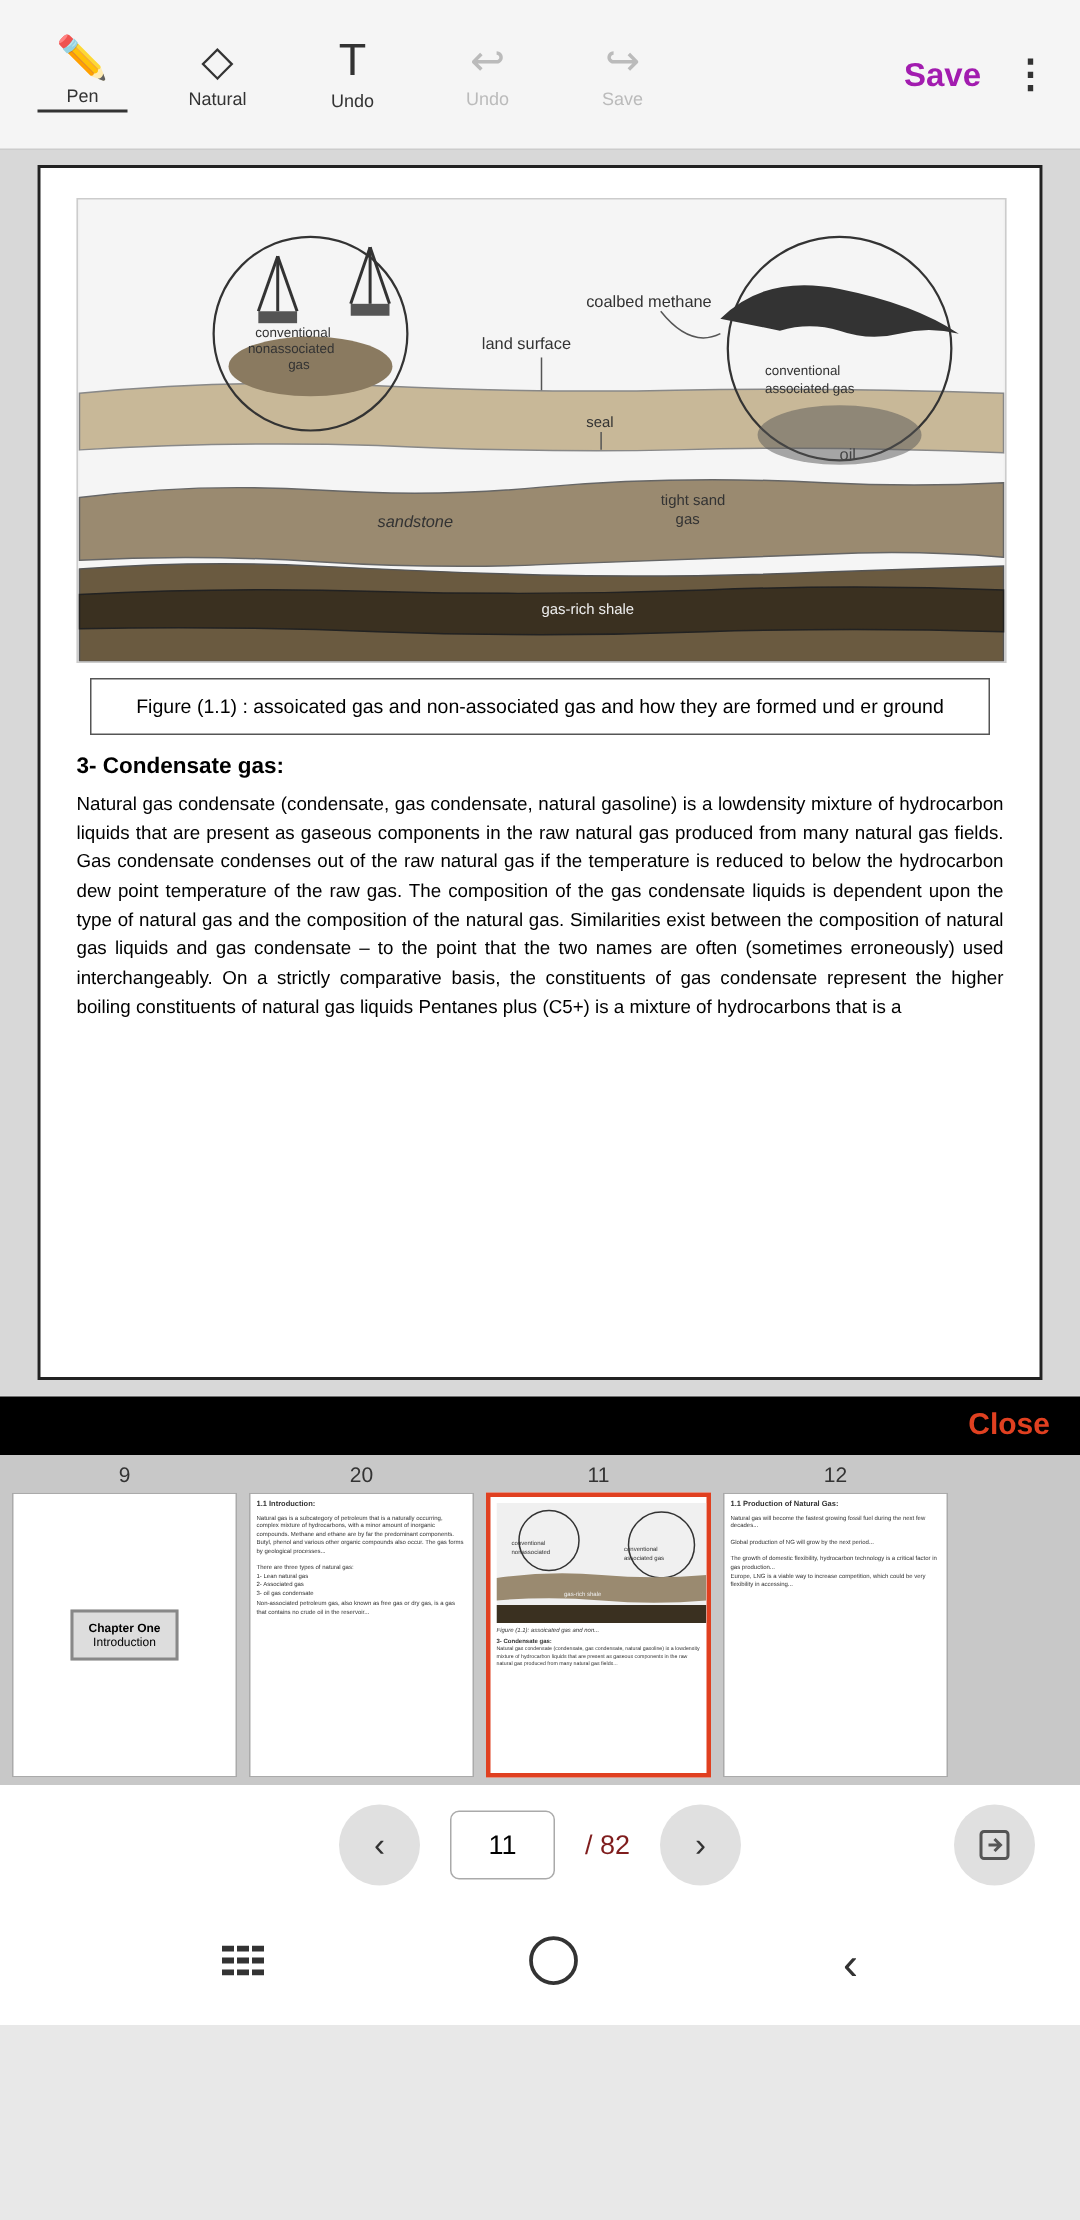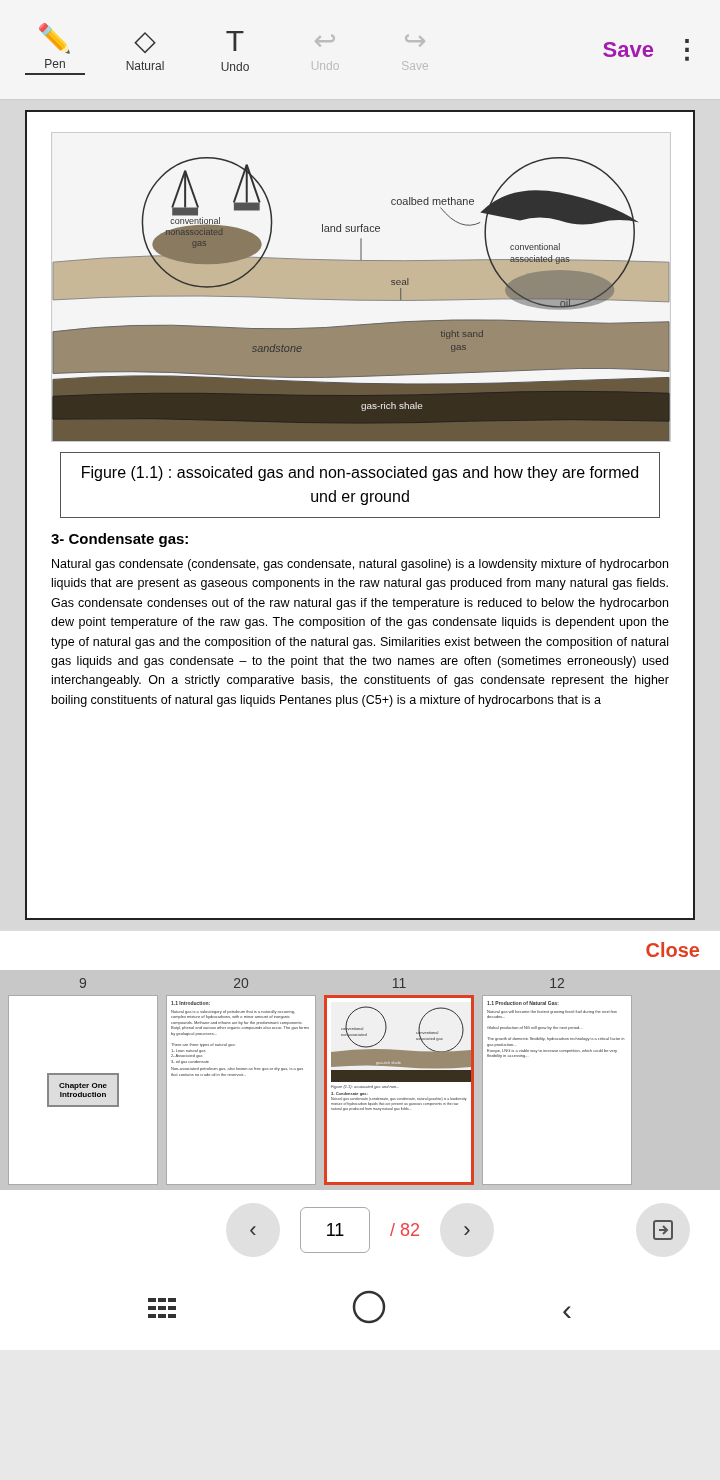--- a/index.html
+++ b/index.html
@@ -93,21 +93,21 @@
       margin: 0 auto 10px auto;
       position: relative;
       overflow: hidden;
     }
     .fig-caption-box {
       border: 1.5px solid #555;
       padding: 8px 12px;
       margin: 0 auto 12px auto;
       width: 600px;
       text-align: center;
-      font-size: 16px;
+      font-size: 13px;
       line-height: 1.5;
     }
 
     
     #diagram-svg {
       width: 100%;
       height: 100%;
     }
 
     
@@ -119,21 +119,21 @@
     .section-body {
       font-size: 12.5px;
       line-height: 1.55;
       text-align: justify;
     }
 
     
     #close-bar {
       width: 720px;
       height: 40px;
-      background: #ffffff;
+      background: #000000;
       display: flex;
       align-items: center;
       justify-content: flex-end;
       padding-right: 20px;
       border-top: 1px solid #ddd;
     }
     #close-btn {
       color: #e04020;
       font-size: 20px;
       font-weight: bold;
@@ -216,21 +216,21 @@
     .page-input {
       width: 70px;
       height: 46px;
       border: 1.5px solid #aaa;
       border-radius: 6px;
       text-align: center;
       font-size: 18px;
     }
     .page-total {
       font-size: 18px;
-      color: #ef4444;
+      color: #7f1d1d;
     }
     .nav-share {
       width: 54px;
       height: 54px;
       border-radius: 50%;
       background: #e0e0e0;
       border: none;
       font-size: 20px;
       cursor: pointer;
       display: flex;
@@ -379,21 +379,21 @@
 </div>
 
 <div id="thumb-strip">
 
   <div class="thumb-container">
     <div class="thumb-num">9</div>
     <div class="thumb-page">
       <div class="thumb-chapter">
         <div class="ch-box">
           <div style="font-size:8px;font-weight:bold;">Chapter One</div>
-          <div style="font-size:8px;font-weight:bold;">Introduction</div>
+          <div style="font-size:8px;font-weight:normal;">Introduction</div>
         </div>
       </div>
     </div>
   </div>
 
   <div class="thumb-container">
     <div class="thumb-num">20</div>
     <div class="thumb-page">
       <div class="thumb-inner">
         <div style="font-weight:bold;font-size:5px;margin-bottom:2px;">1.1 Introduction:</div>

